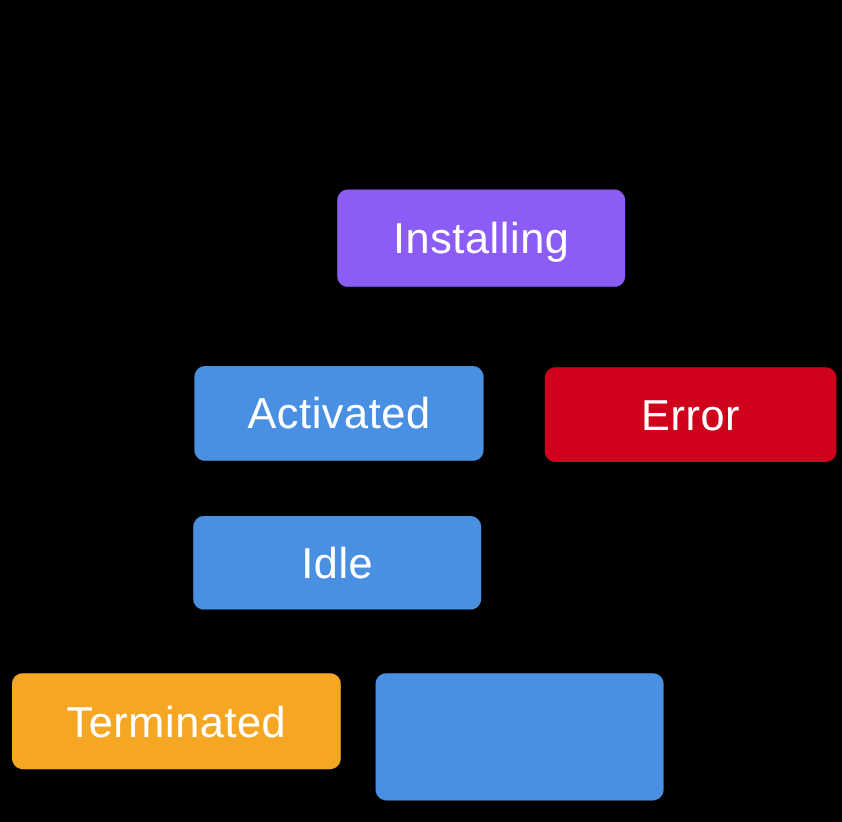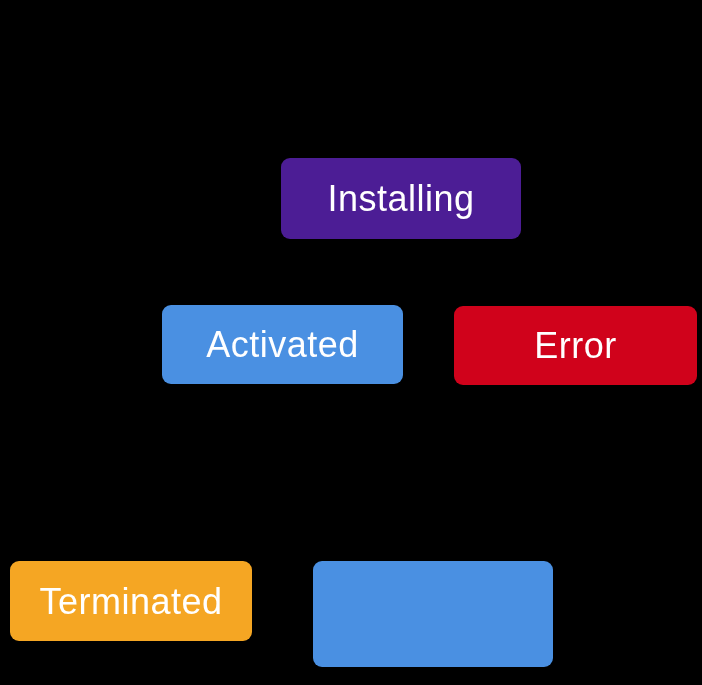--- a/index.html
+++ b/index.html
@@ -31,33 +31,36 @@
     line-height: 1.25;
     text-align: center;
     box-sizing: border-box;
   }
 </style>
 </head>
 <body>
 
 <div class="canvas" style="background: rgb(0, 0, 0);">
 
-  <div class="node" style="left: 281px; top: 158px; width: 240px; height: 81px; background: #4c1d95;">
+  <div class="node" style="left: 281px; top: 158px; width: 240px; height: 81px; background: #8b5cf6;">
     <span>Installing</span>
   </div>
 
   <div class="node" style="left: 162px; top: 305px; width: 241px; height: 79px; background: rgb(74, 144, 226);">
     <span>Activated</span>
   </div>
 
   <div class="node" style="left: 454px; top: 306px; width: 243px; height: 79px; background: rgb(208, 2, 27);">
     <span>Error</span>
   </div>
 
+  <div class="node" style="left: 161px; top: 430px; width: 240px; height: 78px; background: rgb(74, 144, 226);">
+    <span>Idle</span>
+  </div>
 
-  <div class="node" style="left: 10px; top: 561px; width: 242px; height: 80px; background: rgb(245, 166, 35);">
+  <div class="node" style="left: 10px; top: 561px; width: 274px; height: 80px; background: rgb(245, 166, 35);">
     <span>Terminated</span>
   </div>
 
   <div class="node" style="left: 313px; top: 561px; width: 240px; height: 106px; background: rgb(74, 144, 226);">
   </div>
 
 </div>
 
 </body></html>

